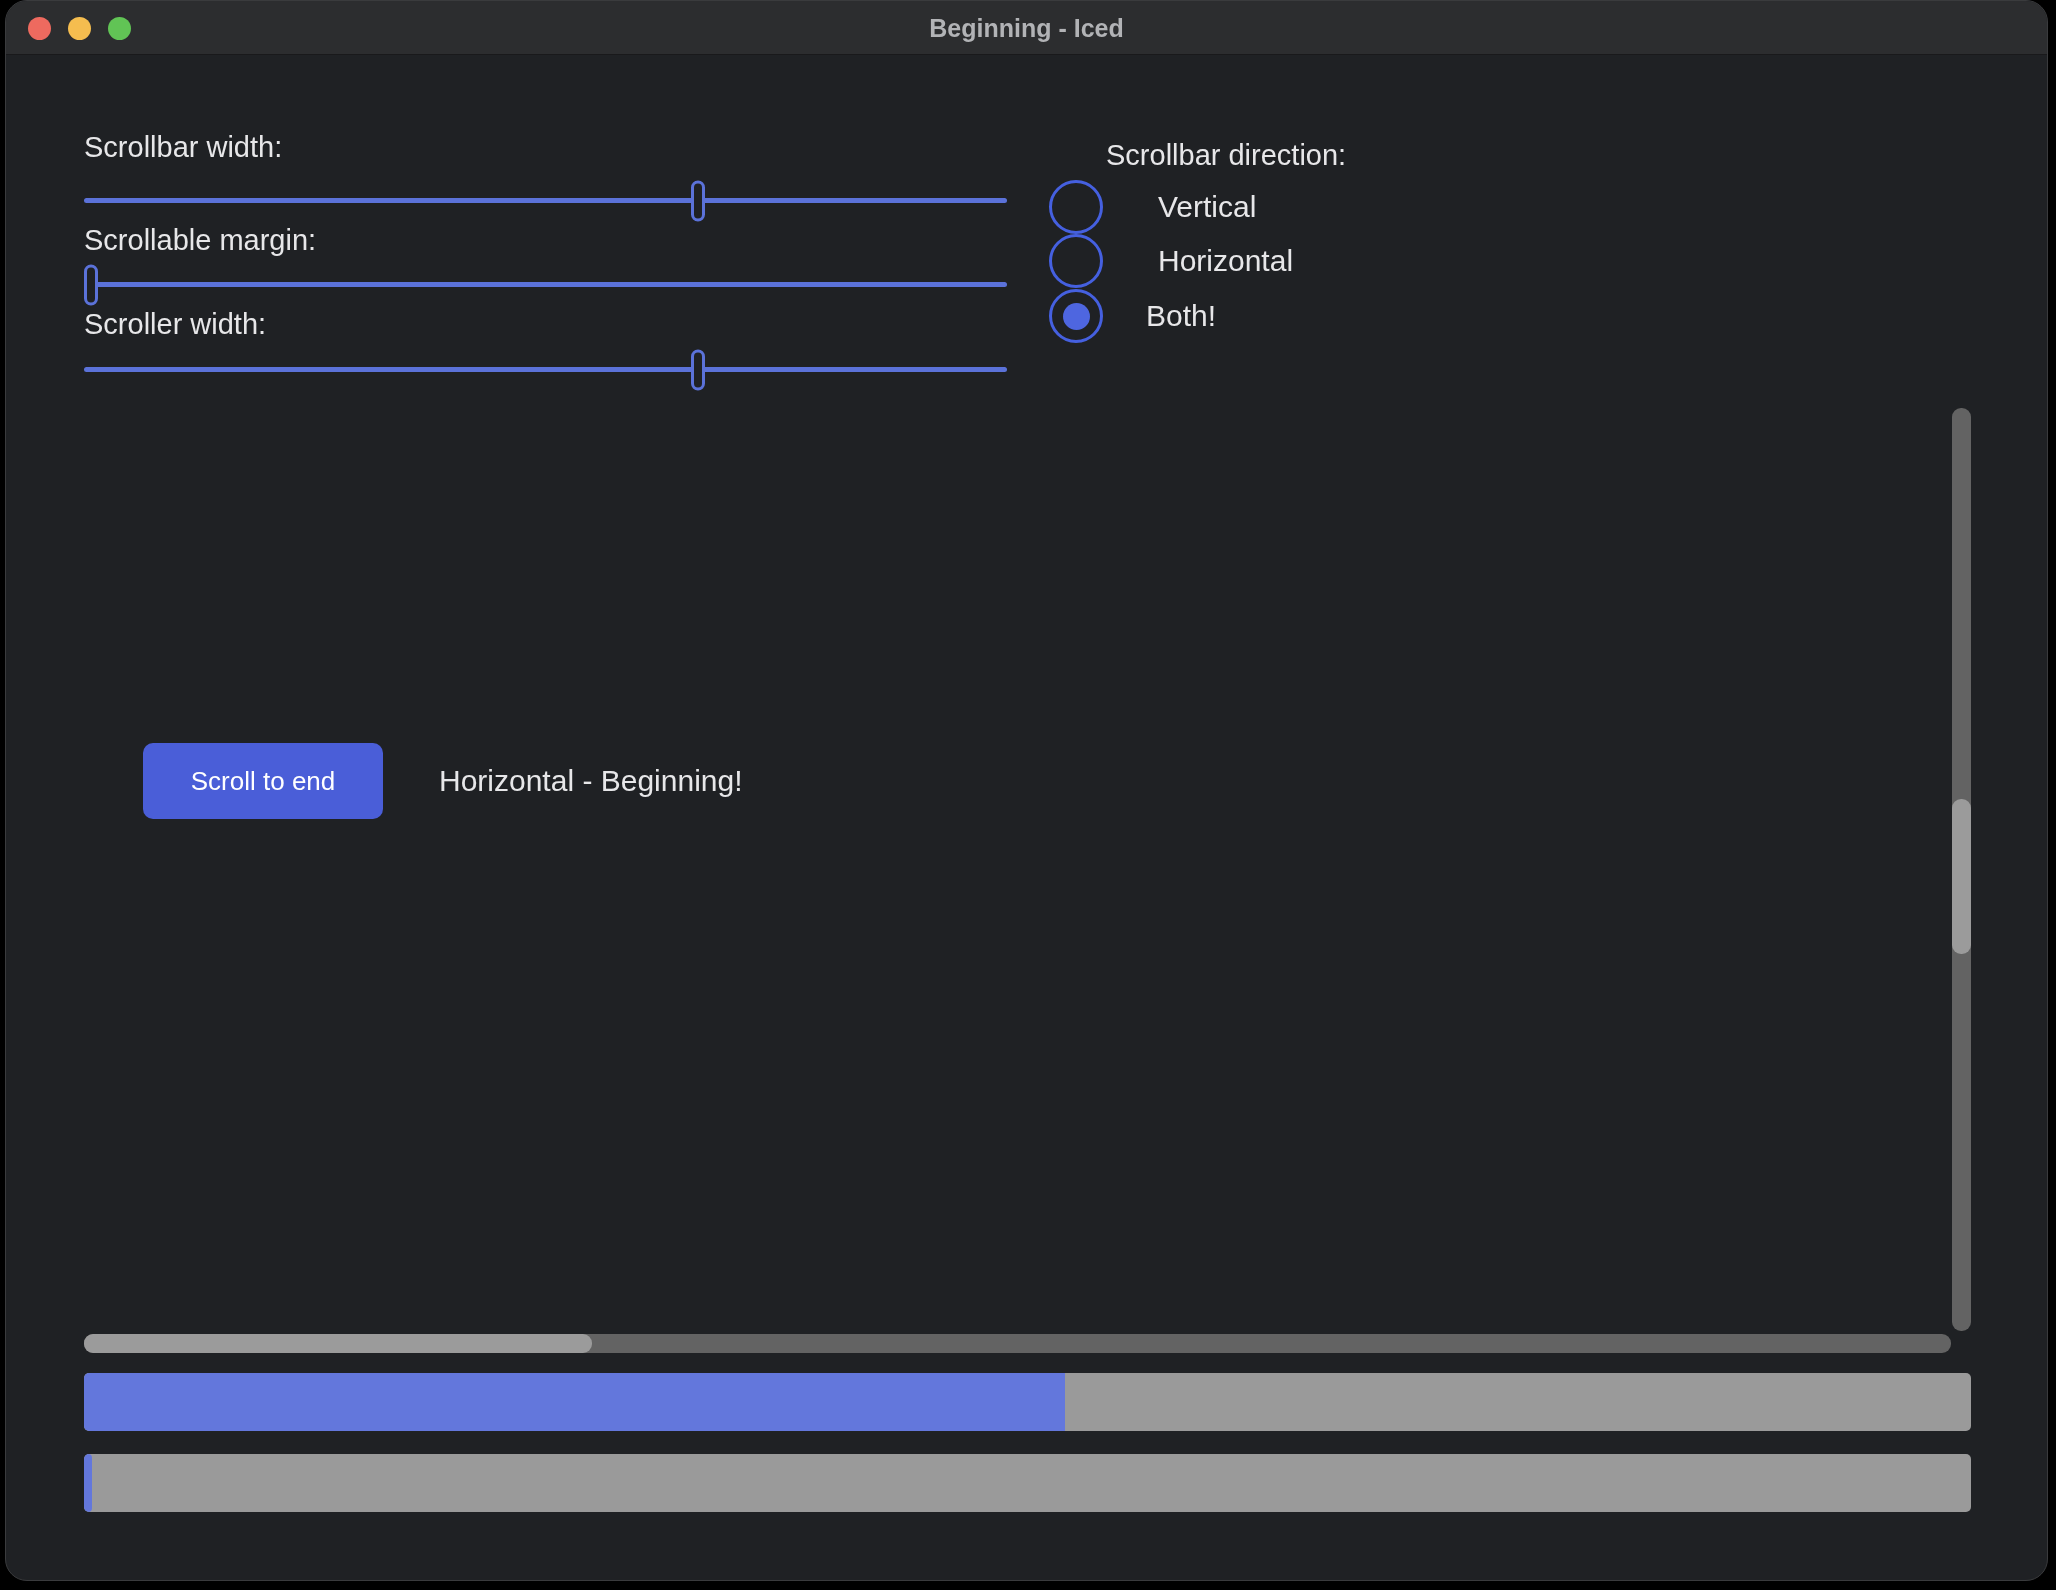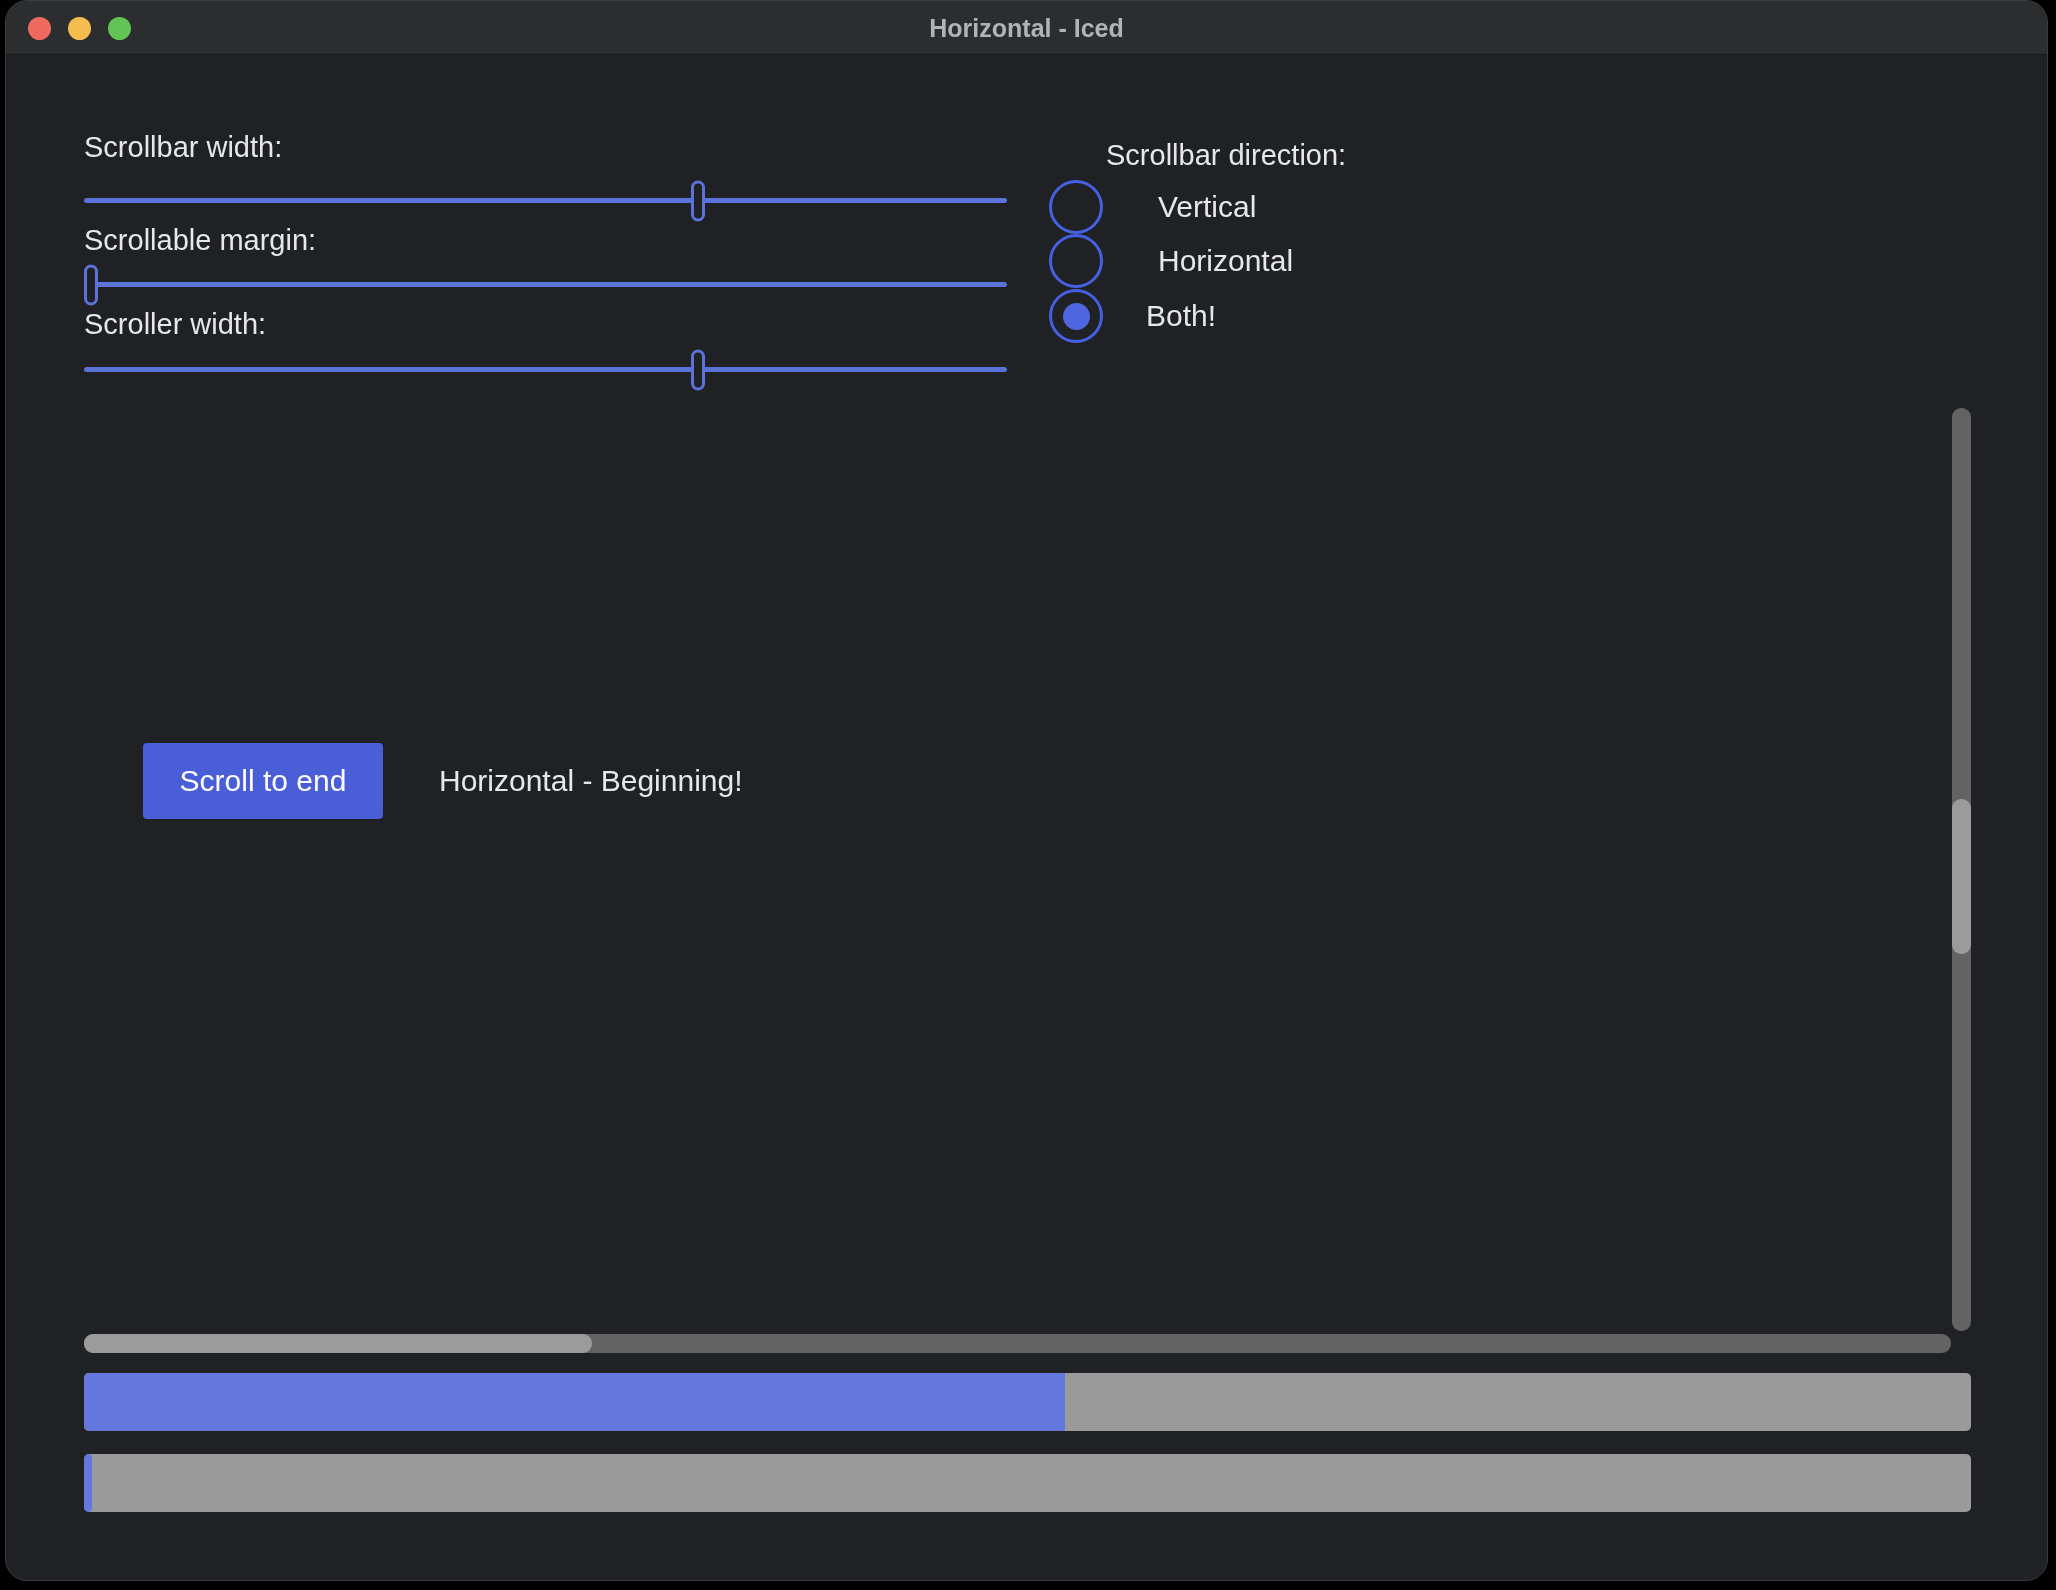--- a/index.html
+++ b/index.html
@@ -27,21 +27,21 @@
 
   .radio-row{position:absolute;left:1043px;height:54px;display:flex;align-items:center;gap:35px;}
   .radio-row.r1{top:179px;} .radio-row.r2{top:233px;text-align:right;} .radio-row.r3{top:288px;gap:23px;}
   .radio-circle{width:54px;height:54px;border-radius:50%;border:3px solid var(--radio-blue,#4560e0);
     box-sizing:border-box;display:flex;align-items:center;justify-content:center;flex:0 0 auto;}
   .radio-dot{width:27px;height:27px;border-radius:50%;background:var(--radio-dot-blue,#4e66e0);display:none;}
   .radio-row.selected .radio-dot{display:block;}
   .radio-label{color:#e7e7e9;font-size:30px;white-space:nowrap;margin-left:20px;}
 
   .scroll-btn{position:absolute;left:137px;top:742px;width:240px;height:76px;border:none;
-    border-radius:4px;background:var(--button-blue,#4a5ed8);color:#ffffff;font-size:30px;
+    border-radius:10px;background:var(--button-blue,#4a5ed8);color:#ffffff;font-size:26px;
     font-family:inherit;cursor:pointer;}
   .status{position:absolute;left:433px;top:742px;height:76px;line-height:76px;
     color:#e7e7e9;font-size:30px;white-space:nowrap;}
 
   .vscrollbar{position:absolute;left:1946px;top:407px;width:19px;height:923px;
     background:var(--scrollbar-track,#636363);border-radius:9px;}
   .vthumb{position:absolute;left:0;width:100%;background:var(--scrollbar-thumb,#9b9b9b);border-radius:9px;}
   .hscrollbar{position:absolute;left:78px;top:1333px;width:1867px;height:19px;
     background:var(--scrollbar-track,#636363);border-radius:9px;}
   .hthumb{position:absolute;top:0;height:100%;background:var(--scrollbar-thumb,#9b9b9b);border-radius:9px;}
@@ -55,21 +55,21 @@
 </style>
 </head>
 <body>
 
 <div class="window">
 
   <div class="titlebar">
     <span class="tl red"></span>
     <span class="tl yellow"></span>
     <span class="tl green"></span>
-    <div class="title">Horizontal - Iced</div>
+    <div class="title">Beginning - Iced</div>
   </div>
 
   <div class="label lbl-s1">Scrollbar width:</div>
   <div class="rail rail-1">
     <div class="handle" style="left: 66.5%;"></div>
   </div>
 
   <div class="label lbl-s2">Scrollable margin:</div>
   <div class="rail rail-2">
     <div class="handle" style="left: 0.8%;"></div>

